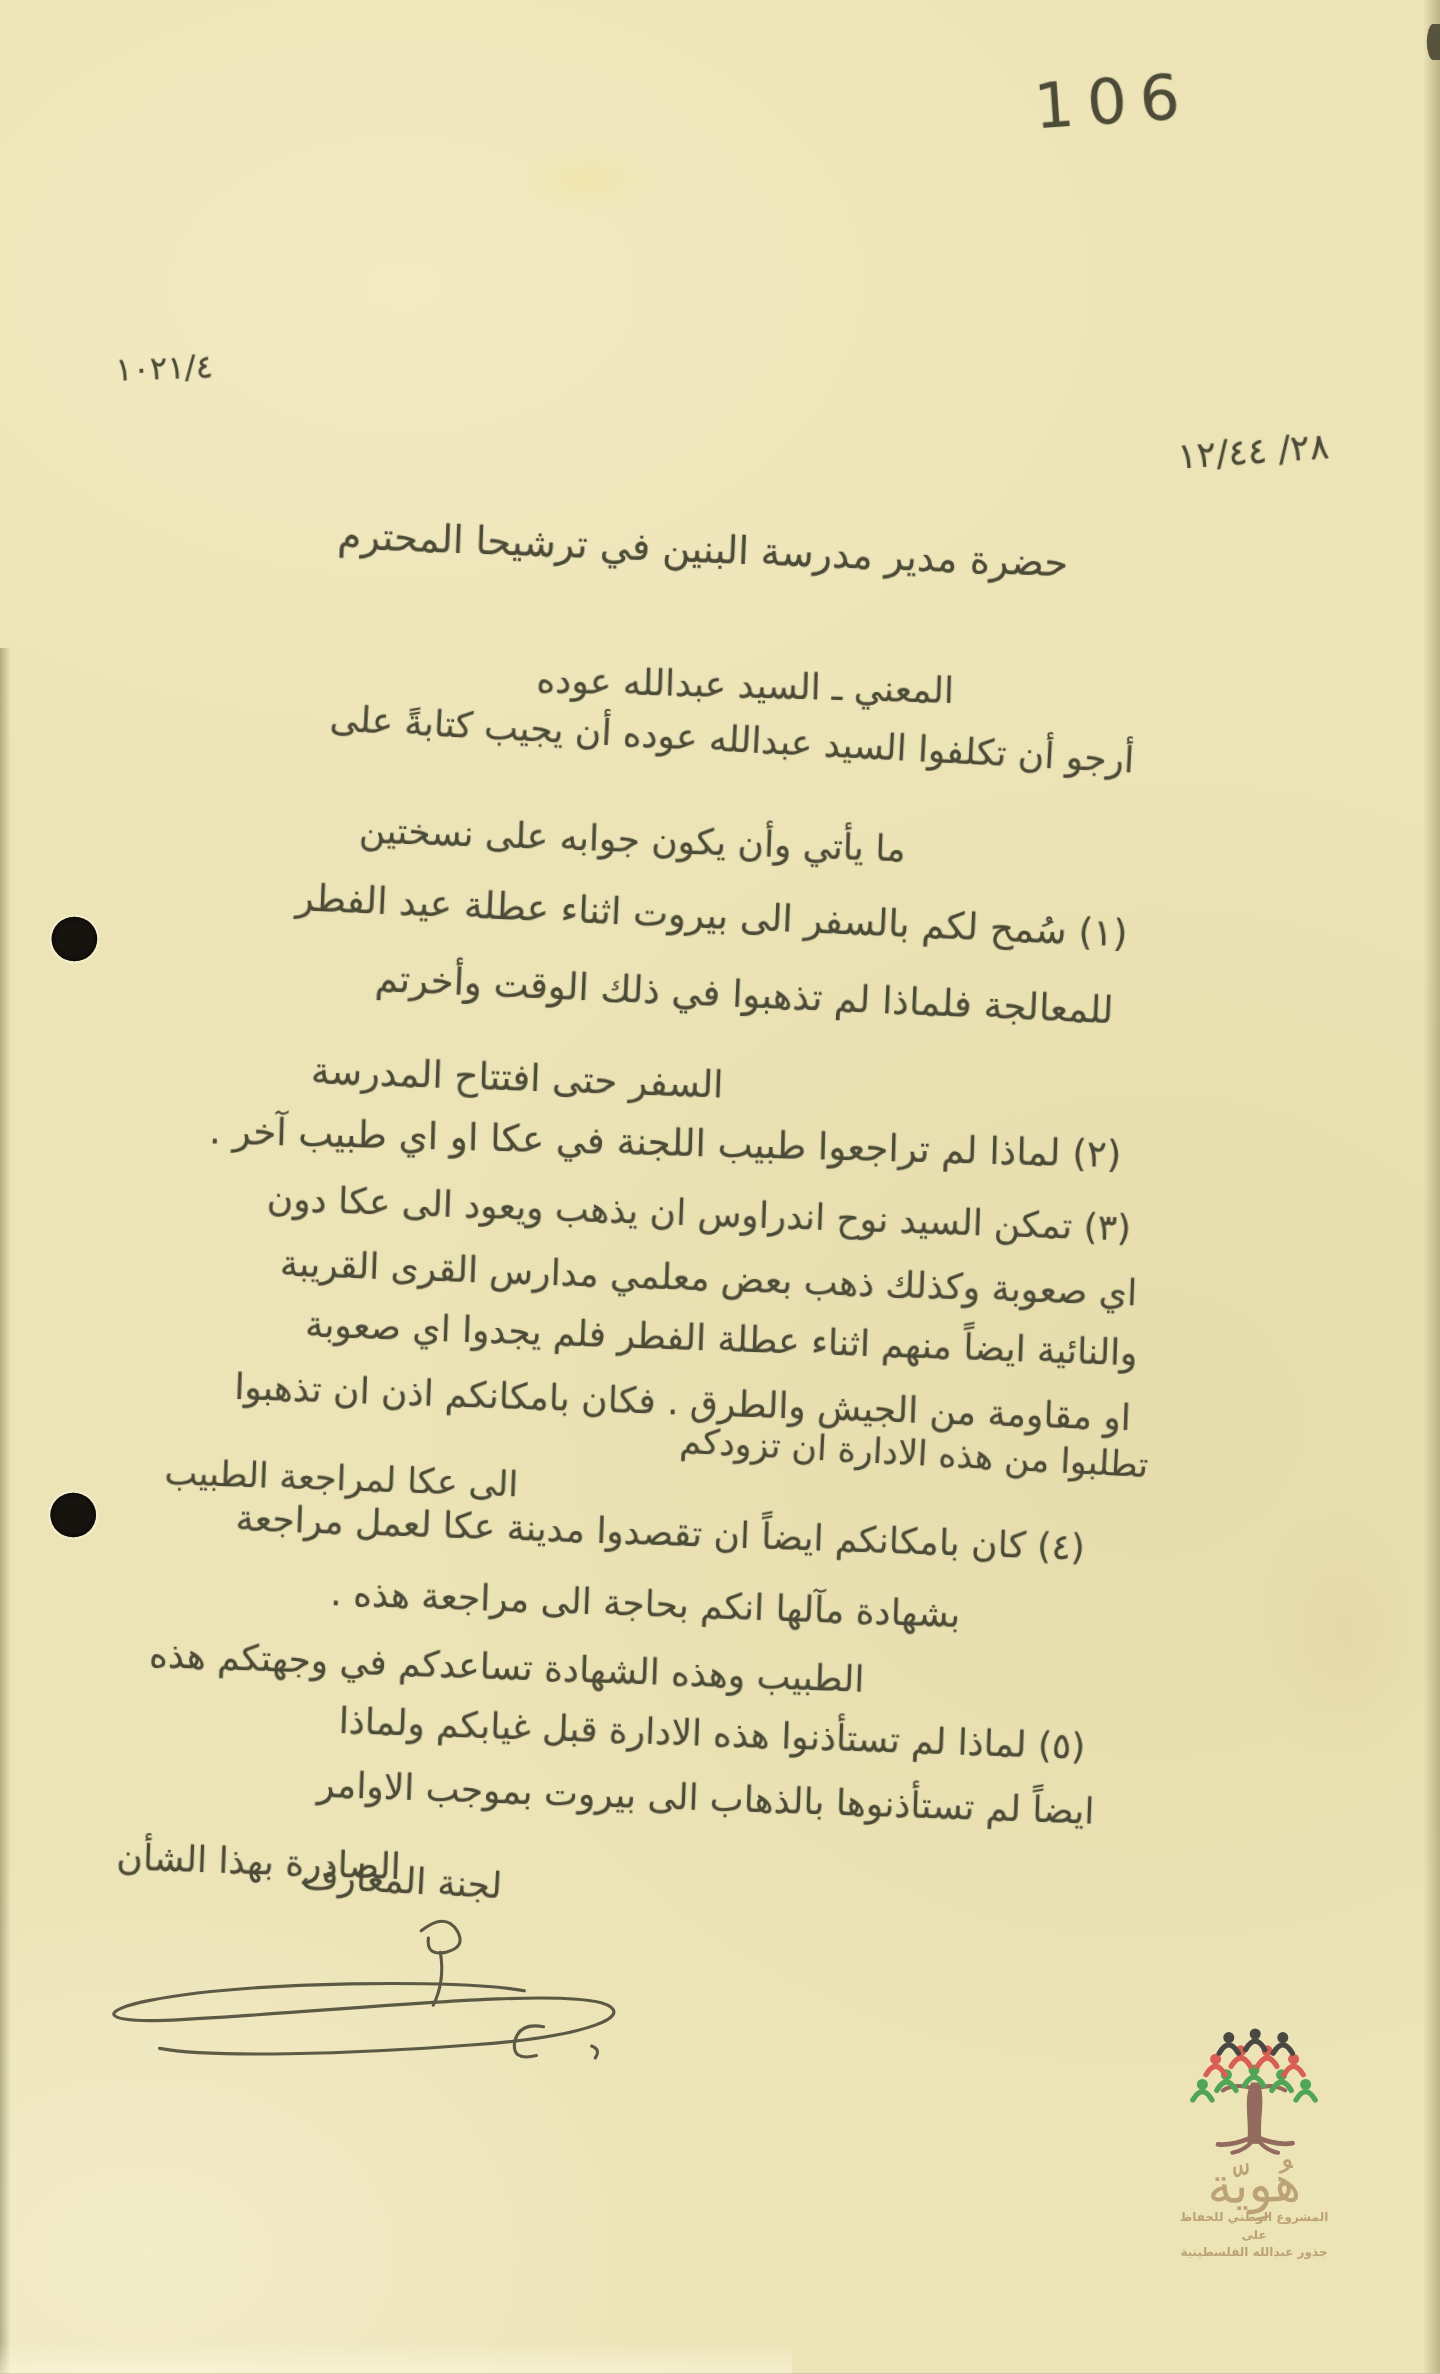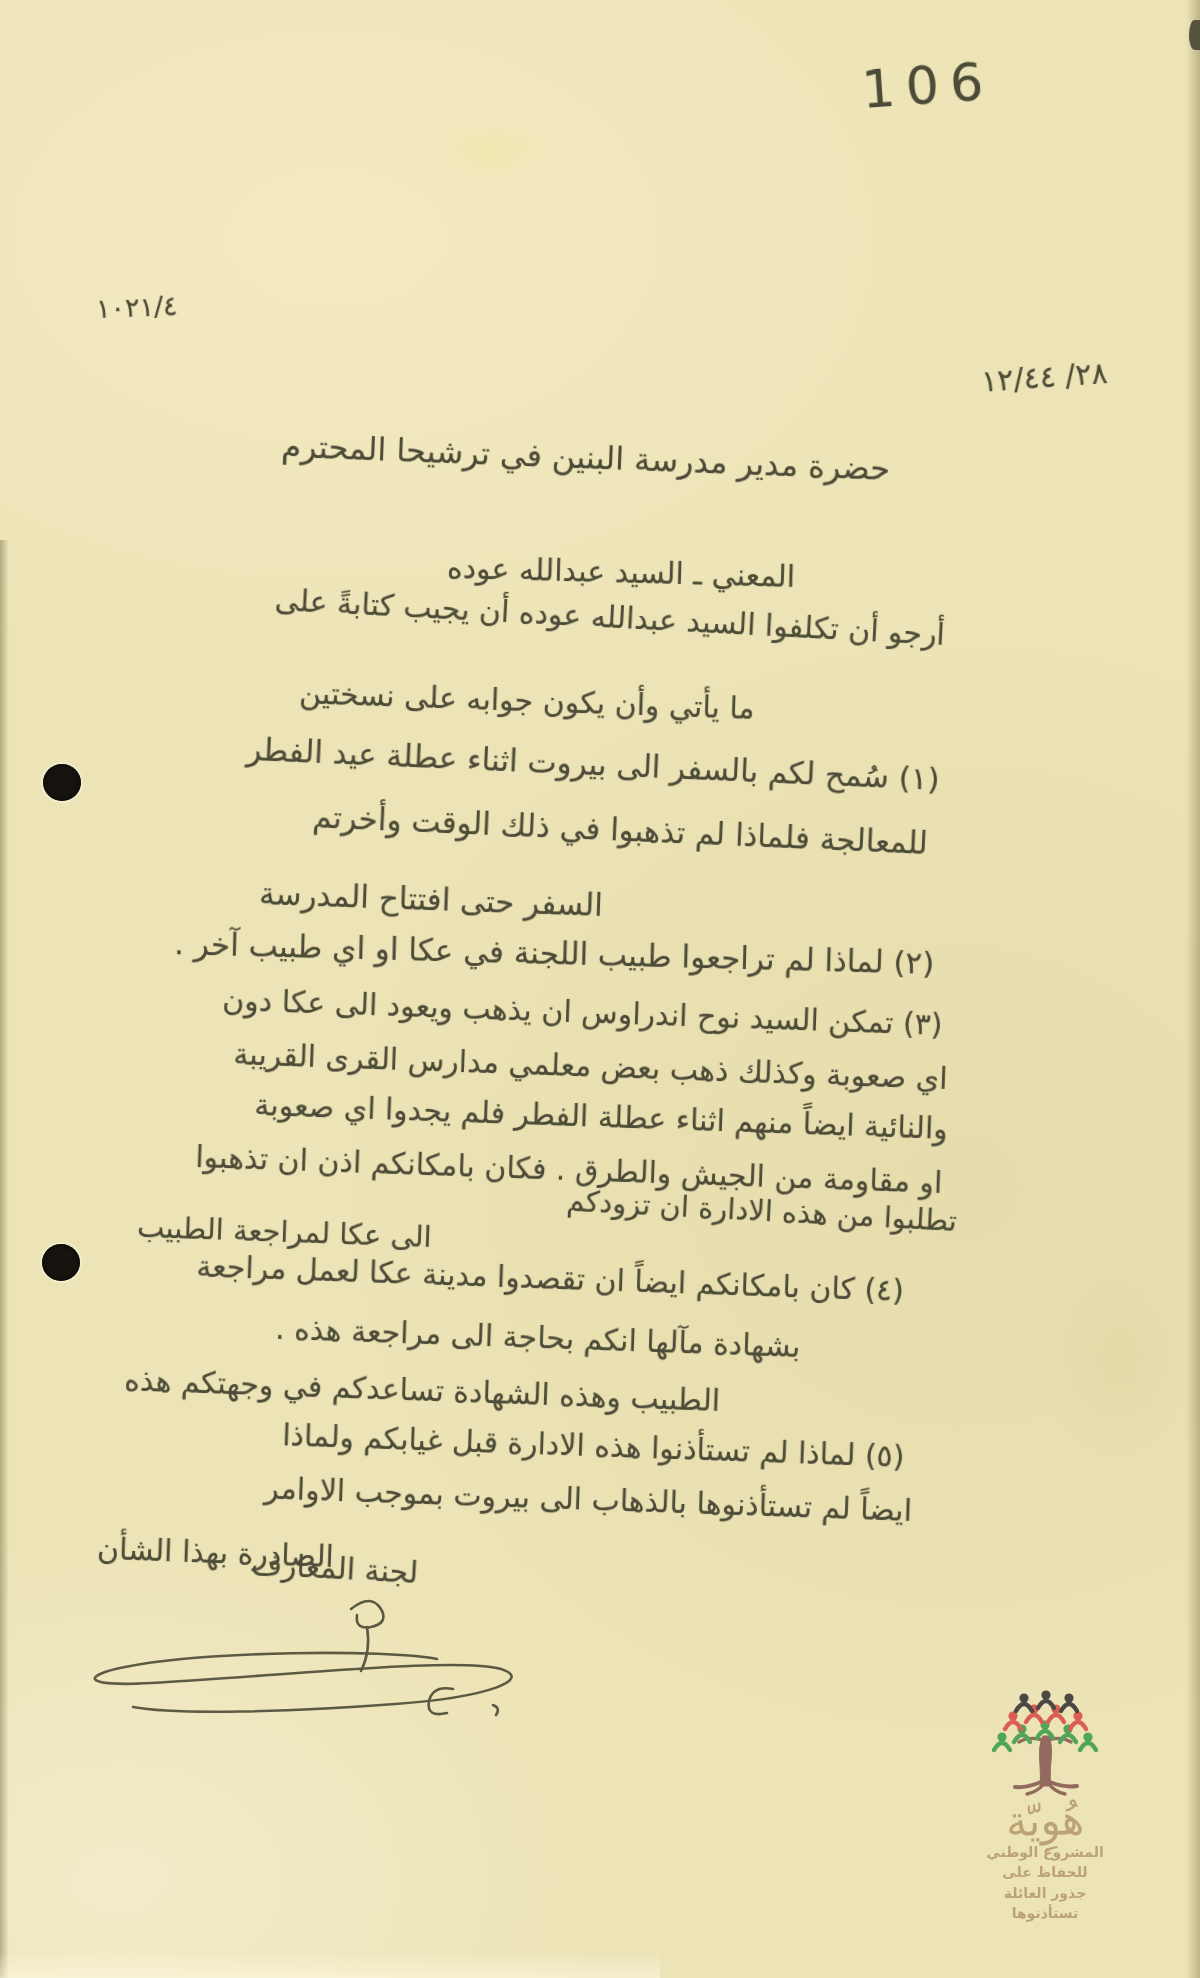--- a/index.html
+++ b/index.html
@@ -74,21 +74,21 @@
   .l17{right:296px;top:1440px;font-size:30px;transform:rotate(2deg);}
   .l18{right:288px;top:1494px;font-size:30px;transform:rotate(2deg);}
   .l19{right:866px;top:1540px;font-size:30px;transform:rotate(2deg);}
   .sig-label{right:782px;top:1556px;font-size:30px;transform:rotate(3deg);}
 
   .signature-svg{position:absolute;left:55px;top:1595px;}
 
   
   .watermark{position:absolute;left:972px;top:1690px;width:146px;text-align:center;opacity:.92;}
   .watermark .wordmark{font-size:42px;color:var(--tan);line-height:1;margin-top:2px;transform:rotate(-2deg);}
-  .watermark .caption{font-size:14px;font-weight:bold;color:var(--tan);line-height:1.45;}
+  .watermark .caption{font-size:10px;font-weight:bold;color:var(--tan);line-height:1.45;}
 </style>
 </head>
 <body>
 
 <div class="canvas">
 
   <div class="stain s1"></div>
   <div class="stain s2"></div>
   <div class="edge-right"></div>
   <div class="edge-left"></div>
@@ -179,16 +179,16 @@
         <circle cx="35" cy="8" r="4.6" stroke="none"></circle>
           <path d="M27 21 Q35 7 43 21" fill="none"></path>
         <circle cx="57" cy="5" r="4.6" stroke="none"></circle>
           <path d="M49 18 Q57 4 65 18" fill="none"></path>
         <circle cx="80" cy="8" r="4.6" stroke="none"></circle>
           <path d="M72 21 Q80 7 88 21" fill="none"></path>
       </g>
     </svg>
     <div class="wordmark">هُوِيّة</div>
     <div class="caption">المشروع الوطني للحفاظ على</div>
-    <div class="caption">جذور العائلة تستأذنوها</div>
+    <div class="caption">جذور عبدالله الفلسطينية</div>
   </div>
 
 </div>
 
 </body></html>

